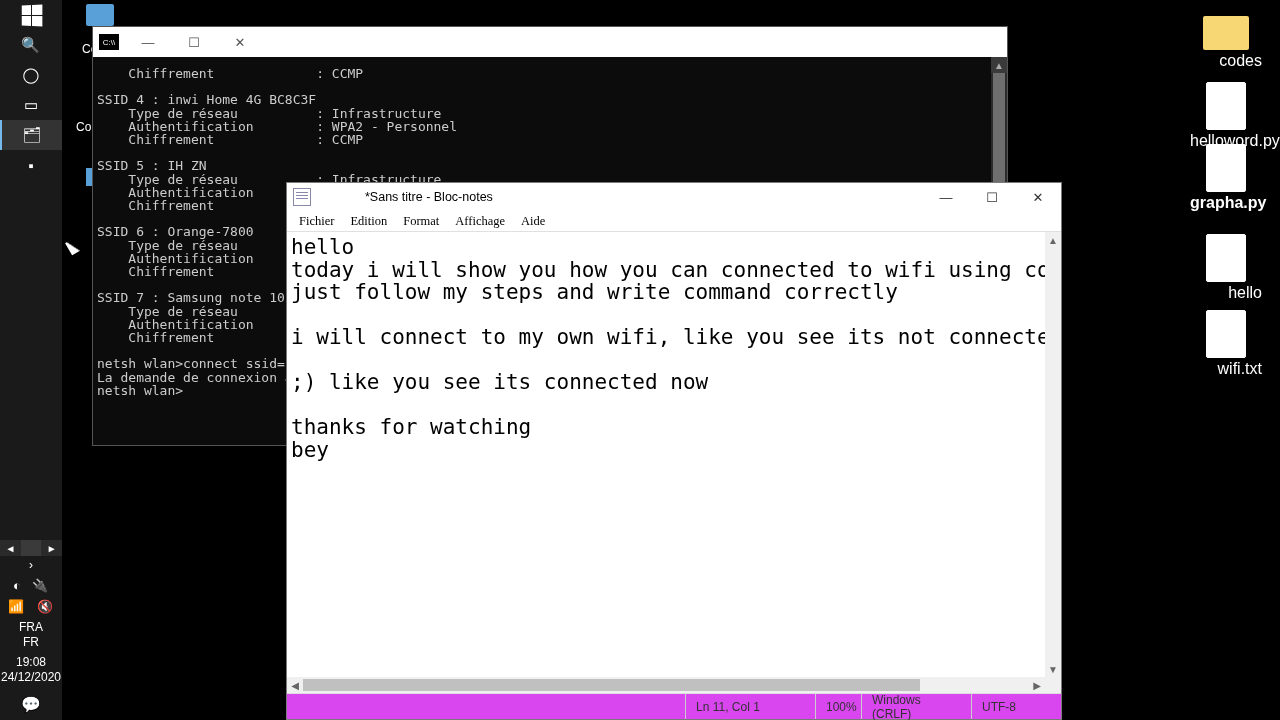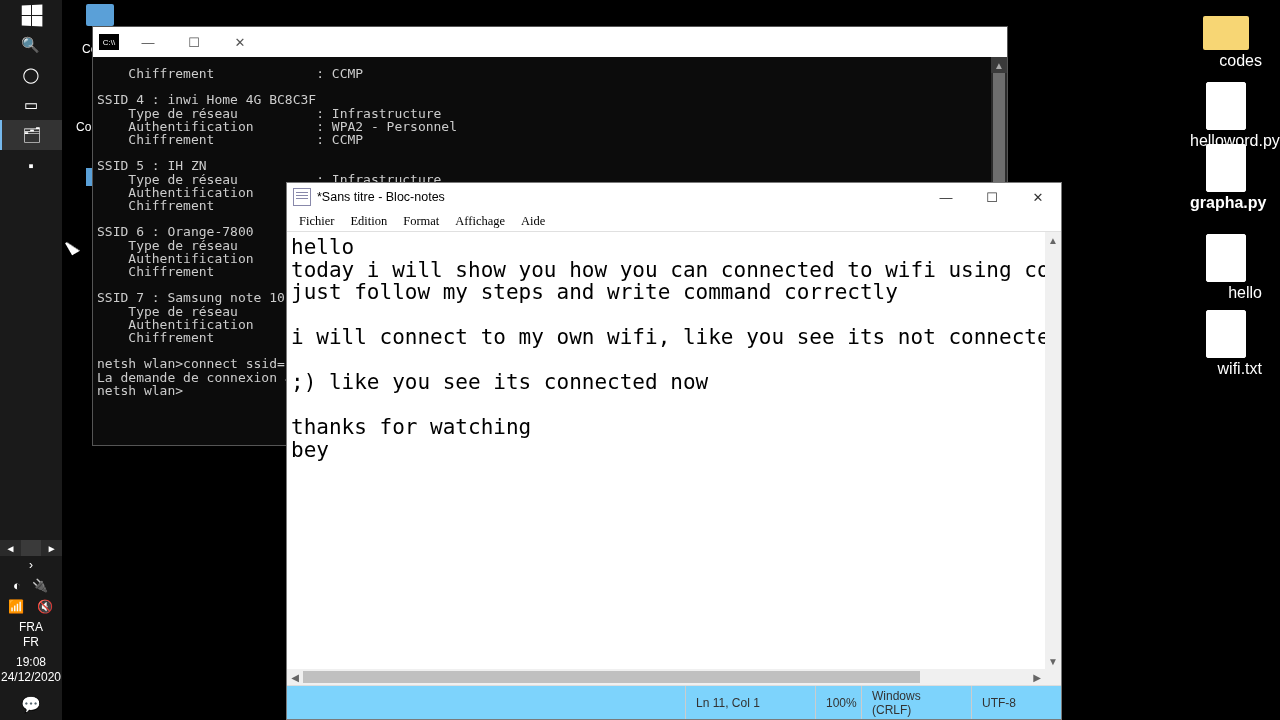--- a/index.html
+++ b/index.html
@@ -40,35 +40,35 @@
 .cmd-text { position:absolute; left:0; top:0; right:16px; padding:10px 4px; color:#ccc; font-family:Consolas,monospace; font-size:13px; line-height:13.2px; white-space:pre; }
 .cmd-scroll { position:absolute; right:0; top:0; width:16px; height:100%; background:#2b2b2b; }
 .cmd-scroll-btn { width:16px; height:16px; background:#3a3a3a; color:#aaa; font-size:10px; display:flex; align-items:center; justify-content:center; }
 .cmd-scroll-thumb { position:absolute; left:2px; width:12px; background:#6e6e6e; }
 
 
 .np { position:absolute; left:286px; top:182px; width:776px; height:538px; background:#fff; border:1px solid #7a7a7a; display:flex; flex-direction:column; }
 .np-title { height:28px; display:flex; align-items:center; background:#fff; }
 .np-title-icon { width:18px; height:18px; margin:0 6px; background:#fff; border:1px solid #88a; position:relative; }
 .np-title-icon::after { content:""; position:absolute; left:2px; right:2px; top:3px; border-top:1px solid #88a; box-shadow:0 3px 0 #88a,0 6px 0 #88a; }
-.np-title-txt { flex:1; font-size:12.5px; color:#000; }
+.np-title-txt { flex:1; font-size:12.5px; color:#000;margin-left:48px; }
 .np-btns { display:flex; }
 .np-btn { width:46px; height:28px; display:flex; align-items:center; justify-content:center; color:#333; font-size:13px; }
 .np-menu { height:20px; background:#fff; display:flex; gap:4px; padding:0 6px; align-items:center; font-size:12.5px; color:#000; }
 .np-menu span { padding:0 6px;font-family:Liberation Serif, serif; }
 .np-body { flex:1; position:relative; overflow:hidden; border-top:1px solid #e0e0e0; }
 .np-text { position:absolute; left:4px; top:4px; right:16px; font-family:Consolas,monospace; font-size:21px; line-height:22.5px; color:#000; white-space:pre; }
 .np-vscroll { position:absolute; right:0; top:0; width:16px; bottom:16px; background:#f0f0f0; }
 .np-vscroll-btn { width:16px; height:16px; background:#f0f0f0; color:#666; font-size:10px; display:flex; align-items:center; justify-content:center; }
 .np-hscroll { position:absolute; left:0; bottom:0; right:16px; height:16px; background:#f0f0f0; display:flex; }
 .np-hscroll-btn { width:16px; height:16px; color:#666; font-size:10px; display:flex; align-items:center; justify-content:center; }
 .np-hscroll-track { flex:1; position:relative; }
 .np-hscroll-thumb { position:absolute; top:2px; height:12px; background:#c0c0c0; }
 .np-corner { position:absolute; right:0; bottom:0; width:16px; height:16px; background:#f0f0f0; }
-.np-status { height:34px; border-top:1px solid #ddd; background:#7dd3fc; display:flex; align-items:center; font-size:12px; color:#333; }
+.np-status { height:26px; border-top:1px solid #ddd; background:#d946ef; display:flex; align-items:center; font-size:12px; color:#333; }
 .np-status > div { border-left:1px solid #ccc; padding:0 10px; height:100%; display:flex; align-items:center; }
 .np-status-pad { flex:1; border-left:none !important; }
 
 
 .cursor { position:absolute; width:0; height:0; border-left:2px solid #fff; border-right:7px solid transparent; border-bottom:14px solid #fff; transform:rotate(-30deg); filter:drop-shadow(0 0 1px #000); }
 
 
 .winlogo { display:grid; grid-template-columns:10px 10px; grid-template-rows:10px 10px; gap:1px; transform:perspective(40px) rotateY(-12deg); }
 .winlogo span { background:#fff; }
 </style>

